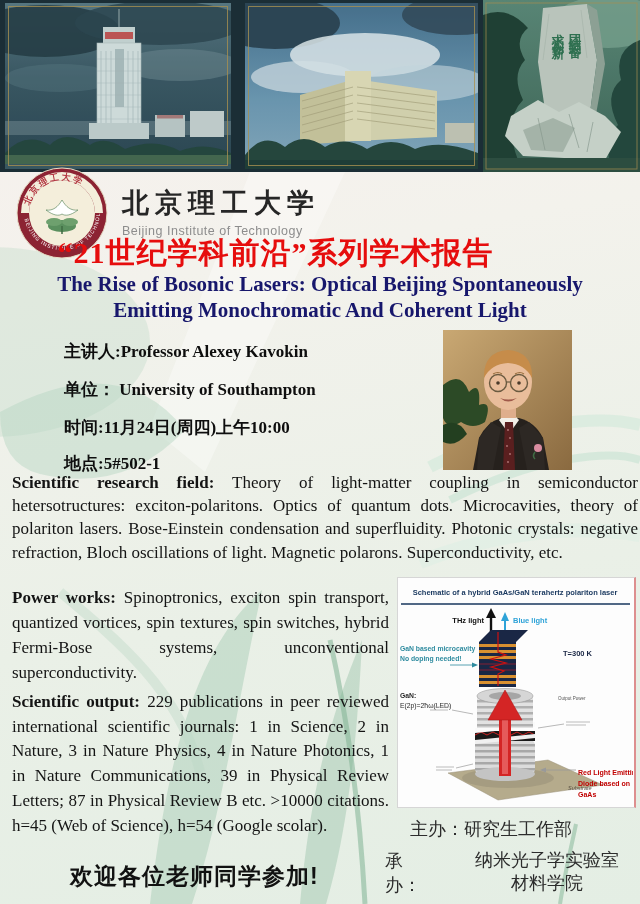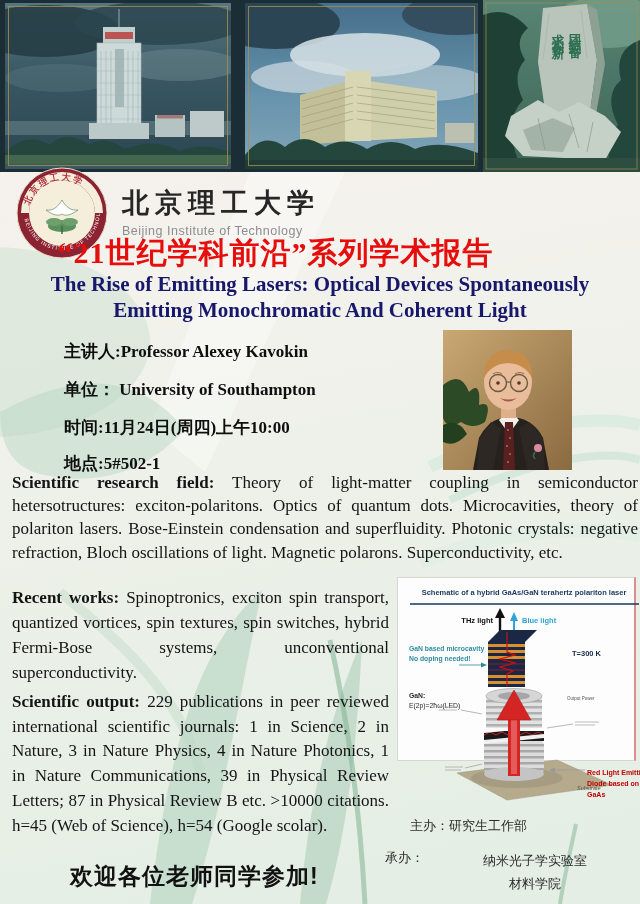--- a/index.html
+++ b/index.html
@@ -21,26 +21,26 @@
   .info-line{position:absolute;left:64px;font-size:17px;font-weight:bold;color:#0e0e0e;}
   
   .para{position:absolute;text-align:justify;font-size:17px;line-height:23.2px;color:#141414;margin:4px;}
   .para b{font-weight:bold;}
   #left-col .para{position:static;line-height:24.9px;}
   
   #stone-motto{left:549px;top:24px;height:100px;writing-mode:vertical-rl;
     font-size:12.5px;font-weight:bold;color:#2f7050;letter-spacing:4px;line-height:17px;
     font-family:"Liberation Sans",sans-serif;}
   
-  #diagram-box{left:397px;top:577px;width:239px;height:184px;background:#fdfdfd;
-    border:1px solid #d6d6d6;border-right:2px solid #dd8f8f;box-sizing:border-box;padding-left:9px;}
+  #diagram-box{left:397px;top:577px;width:239px;height:231px;background:#fdfdfd;
+    border:1px solid #d6d6d6;border-right:2px solid #dd8f8f;box-sizing:border-box;}
   
   #welcome{left:70px;top:861px;font-size:23px;font-weight:bold;color:#111;
     font-family:"Liberation Sans",sans-serif;letter-spacing:1px;}
-  .org-line{font-family:"Liberation Sans",sans-serif;color:#2c2c2c;font-size:13px;}
+  .org-line{font-family:"Liberation Sans",sans-serif;color:#2c2c2c;font-size:18px;}
   #host-line{left:410px;top:817px;}
   #org-row{left:385px;top:849px;display:flex;}
   #org-value{width:190px;text-align:center;line-height:23px;margin-left:16px;}
 </style>
 </head>
 <body>
 
 <div id="poster">
 
   <div id="strip">
@@ -204,21 +204,21 @@
       <line x1="47" y1="60" x2="47" y2="68" stroke="#3f6b43" stroke-width="1.5"></line>
     </g>
   </svg>
   <div class="abs" style="left:122px;top:185px;">
     <div id="uni-cn">北京理工大学</div>
     <div id="uni-en">Beijing Institute of Technology</div>
   </div>
 
   <div id="series-title" class="abs">“21世纪学科前沿”系列学术报告</div>
   <div id="talk-title" class="abs">
-    <div>The Rise of Emitting Lasers: Optical Devices Spontaneously</div>
+    <div>The Rise of Bosonic Lasers: Optical Beijing Spontaneously</div>
     <div>Emitting Monochromatic And Coherent Light</div>
   </div>
 
   <div class="info-line" style="top:340px;">主讲人:Professor Alexey Kavokin</div>
   <div class="info-line" style="top:378px;">单位： University of Southampton</div>
   <div class="info-line" style="top:416px;">时间:11月24日(周四)上午10:00</div>
   <div class="info-line" style="top:452px;">地点:5#502-1</div>
 
   <svg class="abs" style="left:443px;top:330px;" width="129" height="140">
     <defs>
@@ -257,21 +257,21 @@
       <path d="M50,44 q5,-3 9,0 M72,44 q5,-3 9,0" stroke="#9a7040" stroke-width="1.2" fill="none"></path>
     </g>
   </svg>
 
   <p class="para" style="left:8px;top:467px;width:626px;">
     <b>Scientific research field:</b><span> Theory of light-matter coupling in semiconductor hetersotructures: exciton-polaritons. Optics of quantum dots. Microcavities, theory of polariton lasers. Bose-Einstein condensation and superfluidity. Photonic crystals: negative refraction, Bloch oscillations of light. Magnetic polarons. Superconductivity, etc.</span>
   </p>
 
   <div id="left-col" class="abs" style="left:8px;top:582px;width:385px;">
     <p class="para">
-      <b>Recent works:</b><span> Spinoptronics, exciton spin transport, quantized vortices, spin textures, spin switches, hybrid Fermi-Bose systems, unconventional superconductivity.</span>
+      <b>Power works:</b><span> Spinoptronics, exciton spin transport, quantized vortices, spin textures, spin switches, hybrid Fermi-Bose systems, unconventional superconductivity.</span>
     </p>
     <p class="para">
       <b>Scientific output:</b><span> 229 publications in peer reviewed international scientific journals: 1 in Science, 2 in Nature, 3 in Nature Physics, 4 in Nature Photonics, 1 in Nature Communications, 39 in Physical Review Letters; 87 in Physical Review B etc. &gt;10000 citations. h=45 (Web of Science), h=54 (Google scolar).</span>
     </p>
   </div>
 
   <div id="diagram-box" class="abs">
     <svg width="235" height="229" viewBox="0 0 235 229">
       <text x="117" y="17" text-anchor="middle" font-size="7.5" font-weight="bold" fill="#17365d" font-family="Liberation Sans,sans-serif">Schematic of a hybrid GaAs/GaN terahertz polariton laser</text>
       <line x1="3" y1="26" x2="232" y2="26" stroke="#17365d" stroke-width="1.4"></line>

